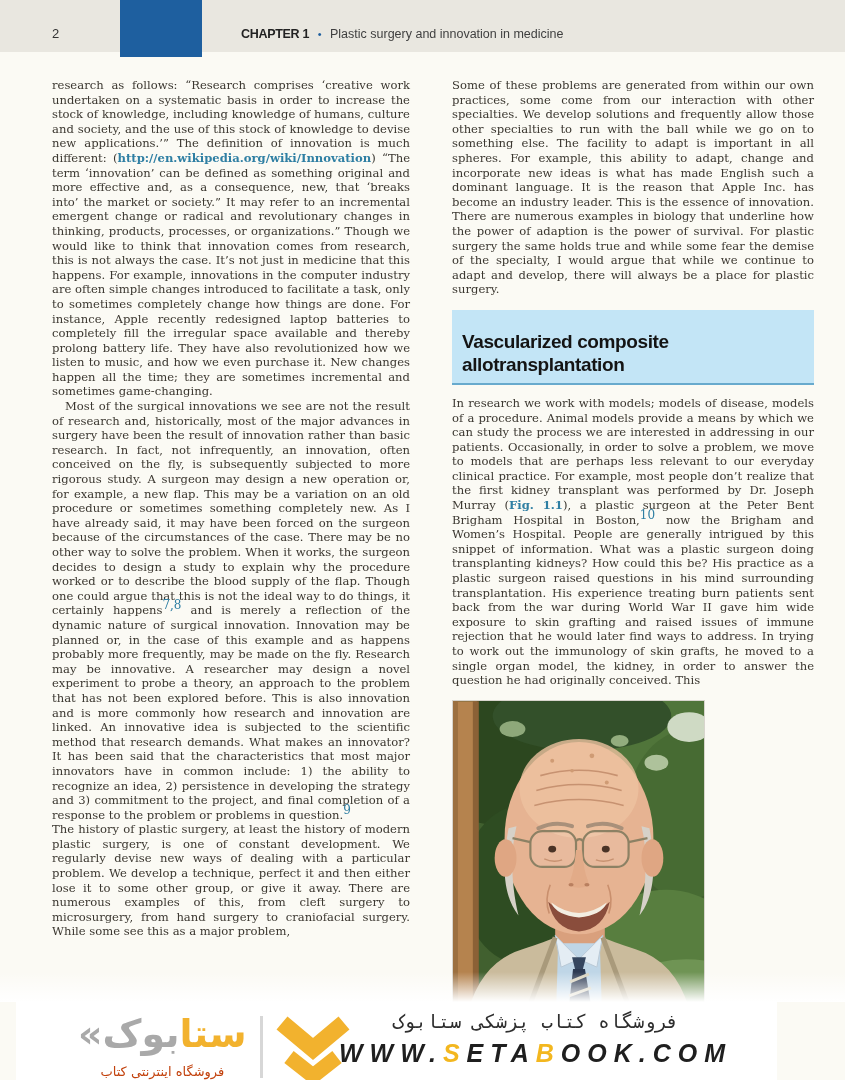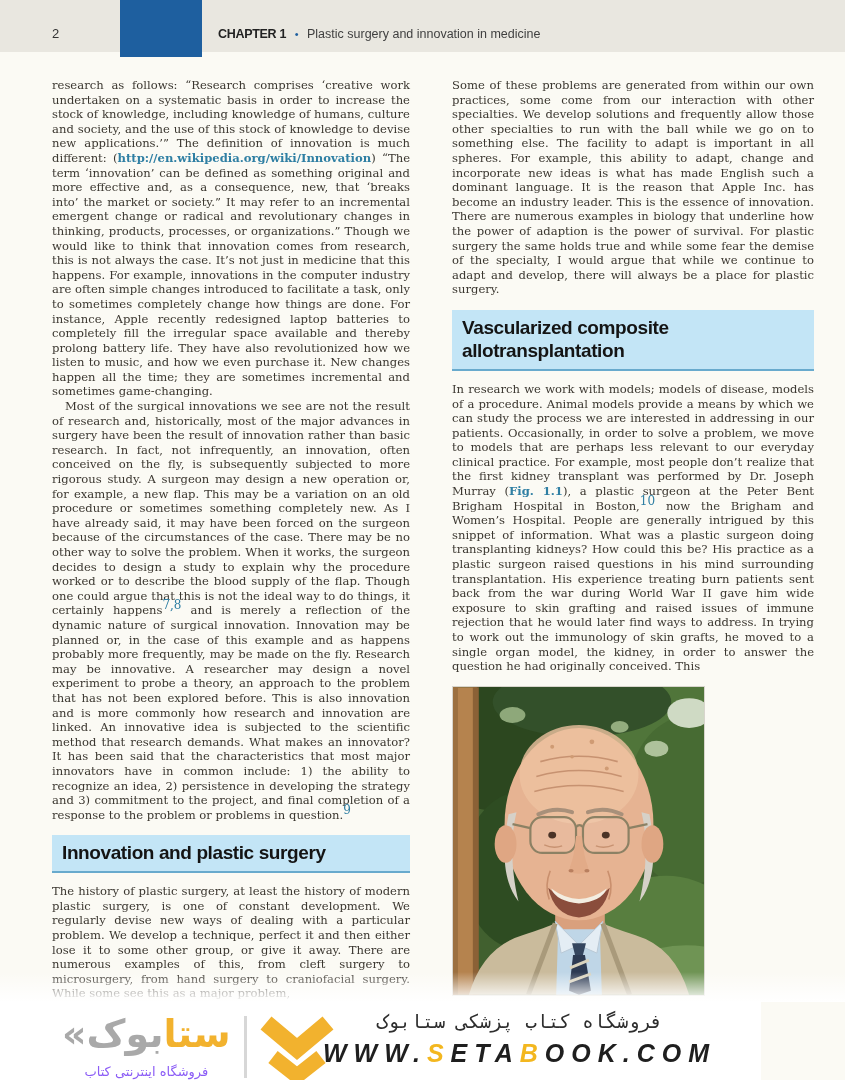--- a/index.html
+++ b/index.html
@@ -5,47 +5,47 @@
   html,body{margin:0;padding:0;}
   .page{position:relative;width:845px;height:1080px;background:#fbfaf4;overflow:hidden;
         font-family:"DejaVu Serif",serif;color:#3a362f;}
   
   .header-band{position:absolute;left:0;top:0;width:845px;height:52px;background:#e9e7e0;}
   .page-number{position:absolute;left:52px;top:26px;font-family:"Liberation Sans",sans-serif;
                font-size:13px;color:#333;}
   .header-blue-box{position:absolute;left:120px;top:0;width:82px;height:57px;background:#1e5f9f;}
   .chapter-line{position:absolute;left:218px;top:27px;font-family:"Liberation Sans",sans-serif;
                 font-size:12.5px;color:#3f3f3f;white-space:nowrap;}
-  .chapter-label{font-weight:bold;letter-spacing:-0.3px;color:#222;}
+  .chapter-label{font-weight:bold;letter-spacing:-0.3px;color:#222;margin-left:23px;}
   .chapter-bullet{color:#1e5f9f;margin:0 5px;font-size:11px;}
   
   .col{position:absolute;top:78px;font-size:11.6px;line-height:14.6px;text-align:justify;}
   .col-left{left:52px;width:358px;}
   .col-right{left:452px;width:362px;}
   .col p{margin:0;}
   .indent{text-indent:13px;}
   a.link{color:#2f7fa3;text-decoration:none;word-break:break-all;font-weight:bold;}
   sup.ref{color:#2f7fa3;font-size:12px;line-height:0;}
   .section-heading{background:#c3e5f6;border-bottom:2px solid #68aacd;
         font-family:"Liberation Sans",sans-serif;font-weight:bold;font-size:19px;
         line-height:23px;letter-spacing:-0.4px;color:#141414;
-        padding:6px 10px 7px 10px;margin:13px 0 11px 0;text-align:left;}
+        padding:20px 10px 7px 10px;margin:13px 0 11px 0;text-align:left;}
   .photo-wrap{margin-top:12px;width:253px;height:310px;}
   .photo-wrap svg{display:block;border:1px solid #d8d5cd;box-sizing:border-box;}
   
   .fade{position:absolute;left:0;top:972px;width:845px;height:30px;z-index:8;
         background:linear-gradient(to bottom,rgba(251,250,244,0),#ffffff);}
-  .footer{position:absolute;left:0;top:1002px;width:761px;height:78px;background:#ffffff;z-index:9;}
+  .footer{position:absolute;left:16px;top:1002px;width:761px;height:78px;background:#ffffff;z-index:9;}
   .footer-logo{position:absolute;left:62px;top:12px;display:flex;align-items:center;}
   .logo-text{text-align:center;}
   .logo-word{font-family:"DejaVu Sans",sans-serif;font-weight:bold;font-size:38px;line-height:1.05;
              direction:rtl;unicode-bidi:isolate;white-space:nowrap;}
   .logo-word .w-yellow{color:#f2b22e;}
   .logo-word .w-gray{color:#a9a9a9;}
-  .logo-sub{font-family:"DejaVu Sans",sans-serif;font-size:13px;color:#8b5cf6;margin-top:9px;
+  .logo-sub{font-family:"DejaVu Sans",sans-serif;font-size:13px;color:#c2410c;margin-top:9px;
             direction:rtl;}
   .logo-sep{width:3px;height:62px;background:#d7d7d7;margin:0 13px;}
   .footer-right{position:absolute;right:45px;top:8px;text-align:center;}
   .store-line{font-family:Liberation Mono, monospace;font-size:19px;color:#2e2e2e;direction:rtl;
               margin-bottom:5px;}
   .url-line{font-family:"Liberation Sans",sans-serif;font-weight:bold;font-size:25px;
             letter-spacing:7px;color:#1f1f1f;white-space:nowrap;font-style:italic;}
   .url-line .u-yellow{color:#f3b71f;}
 </style>
 </head>
@@ -59,21 +59,20 @@
     <div class="chapter-line">
       <span class="chapter-label">CHAPTER 1</span>
       <span class="chapter-bullet">•</span>
       <span class="chapter-title">Plastic surgery and innovation in medicine</span>
     </div>
   </div>
 
   <div class="col col-left">
     <p><span>research as follows: “Research comprises ‘creative work undertaken on a systematic basis in order to increase the stock of knowledge, including knowledge of humans, culture and society, and the use of this stock of knowledge to devise new applications.’” The definition of innovation is much different: (</span><a class="link" href="#">http://en.wikipedia.org/wiki/Innovation</a><span>) “The term ‘innovation’ can be defined as something original and more effective and, as a consequence, new, that ‘breaks into’ the market or society.” It may refer to an incremental emergent change or radical and revolutionary changes in thinking, products, processes, or organizations.” Though we would like to think that innovation comes from research, this is not always the case. It’s not just in medicine that this happens. For example, innovations in the computer industry are often simple changes introduced to facilitate a task, only to sometimes completely change how things are done. For instance, Apple recently redesigned laptop batteries to completely fill the irregular space available and thereby prolong battery life. They have also revolutionized how we listen to music, and how we even purchase it. New changes happen all the time; they are sometimes incremental and sometimes game-changing.</span></p>
     <p class="indent"><span>Most of the surgical innovations we see are not the result of research and, historically, most of the major advances in surgery have been the result of innovation rather than basic research. In fact, not infrequently, an innovation, often conceived on the fly, is subsequently subjected to more rigorous study. A surgeon may design a new operation or, for example, a new flap. This may be a variation on an old procedure or sometimes something completely new. As I have already said, it may have been forced on the surgeon because of the circumstances of the case. There may be no other way to solve the problem. When it works, the surgeon decides to design a study to explain why the procedure worked or to describe the blood supply of the flap. Though one could argue that this is not the ideal way to do things, it certainly happens</span><sup class="ref">7,8</sup><span> and is merely a reflection of the dynamic nature of surgical innovation. Innovation may be planned or, in the case of this example and as happens probably more frequently, may be made on the fly. Research may be innovative. A researcher may design a novel experiment to probe a theory, an approach to the problem that has not been explored before. This is also innovation and is more commonly how research and innovation are linked. An innovative idea is subjected to the scientific method that research demands. What makes an innovator? It has been said that the characteristics that most major innovators have in common include: 1) the ability to recognize an idea, 2) persistence in developing the strategy and 3) commitment to the project, and final completion of a response to the problem or problems in question.</span><sup class="ref">9</sup></p>
-    <div class="section-heading">Innovation and plastic surgery</div>
     <p>The history of plastic surgery, at least the history of modern plastic surgery, is one of constant development. We regularly devise new ways of dealing with a particular problem. We develop a technique, perfect it and then either lose it to some other group, or give it away. There are numerous examples of this, from cleft surgery to microsurgery, from hand surgery to craniofacial surgery. While some see this as a major problem,</p>
   </div>
 
   <div class="col col-right">
     <p>Some of these problems are generated from within our own practices, some come from our interaction with other specialties. We develop solutions and frequently allow those other specialties to run with the ball while we go on to something else. The facility to adapt is important in all spheres. For example, this ability to adapt, change and incorporate new ideas is what has made English such a dominant language. It is the reason that Apple Inc. has become an industry leader. This is the essence of innovation. There are numerous examples in biology that underline how the power of adaption is the power of survival. For plastic surgery the same holds true and while some fear the demise of the specialty, I would argue that while we continue to adapt and develop, there will always be a place for plastic surgery.</p>
     <div class="section-heading">Vascularized composite allotransplantation</div>
     <p><span>In research we work with models; models of disease, models of a procedure. Animal models provide a means by which we can study the process we are interested in addressing in our patients. Occasionally, in order to solve a problem, we move to models that are perhaps less relevant to our everyday clinical practice. For example, most people don’t realize that the first kidney transplant was performed by Dr. Joseph Murray (</span><a class="link" href="#">Fig. 1.1</a><span>), a plastic surgeon at the Peter Bent Brigham Hospital in Boston,</span><sup class="ref">10</sup><span> now the Brigham and Women’s Hospital. People are generally intrigued by this snippet of information. What was a plastic surgeon doing transplanting kidneys? How could this be? His practice as a plastic surgeon raised questions in his mind surrounding transplantation. His experience treating burn patients sent back from the war during World War II gave him wide exposure to skin grafting and raised issues of immune rejection that he would later find ways to address. In trying to work out the immunology of skin grafts, he moved to a single organ model, the kidney, in order to answer the question he had originally conceived. This</span></p>
 
     <div class="photo-wrap">
       <svg viewBox="0 0 253 310" width="253" height="310">

